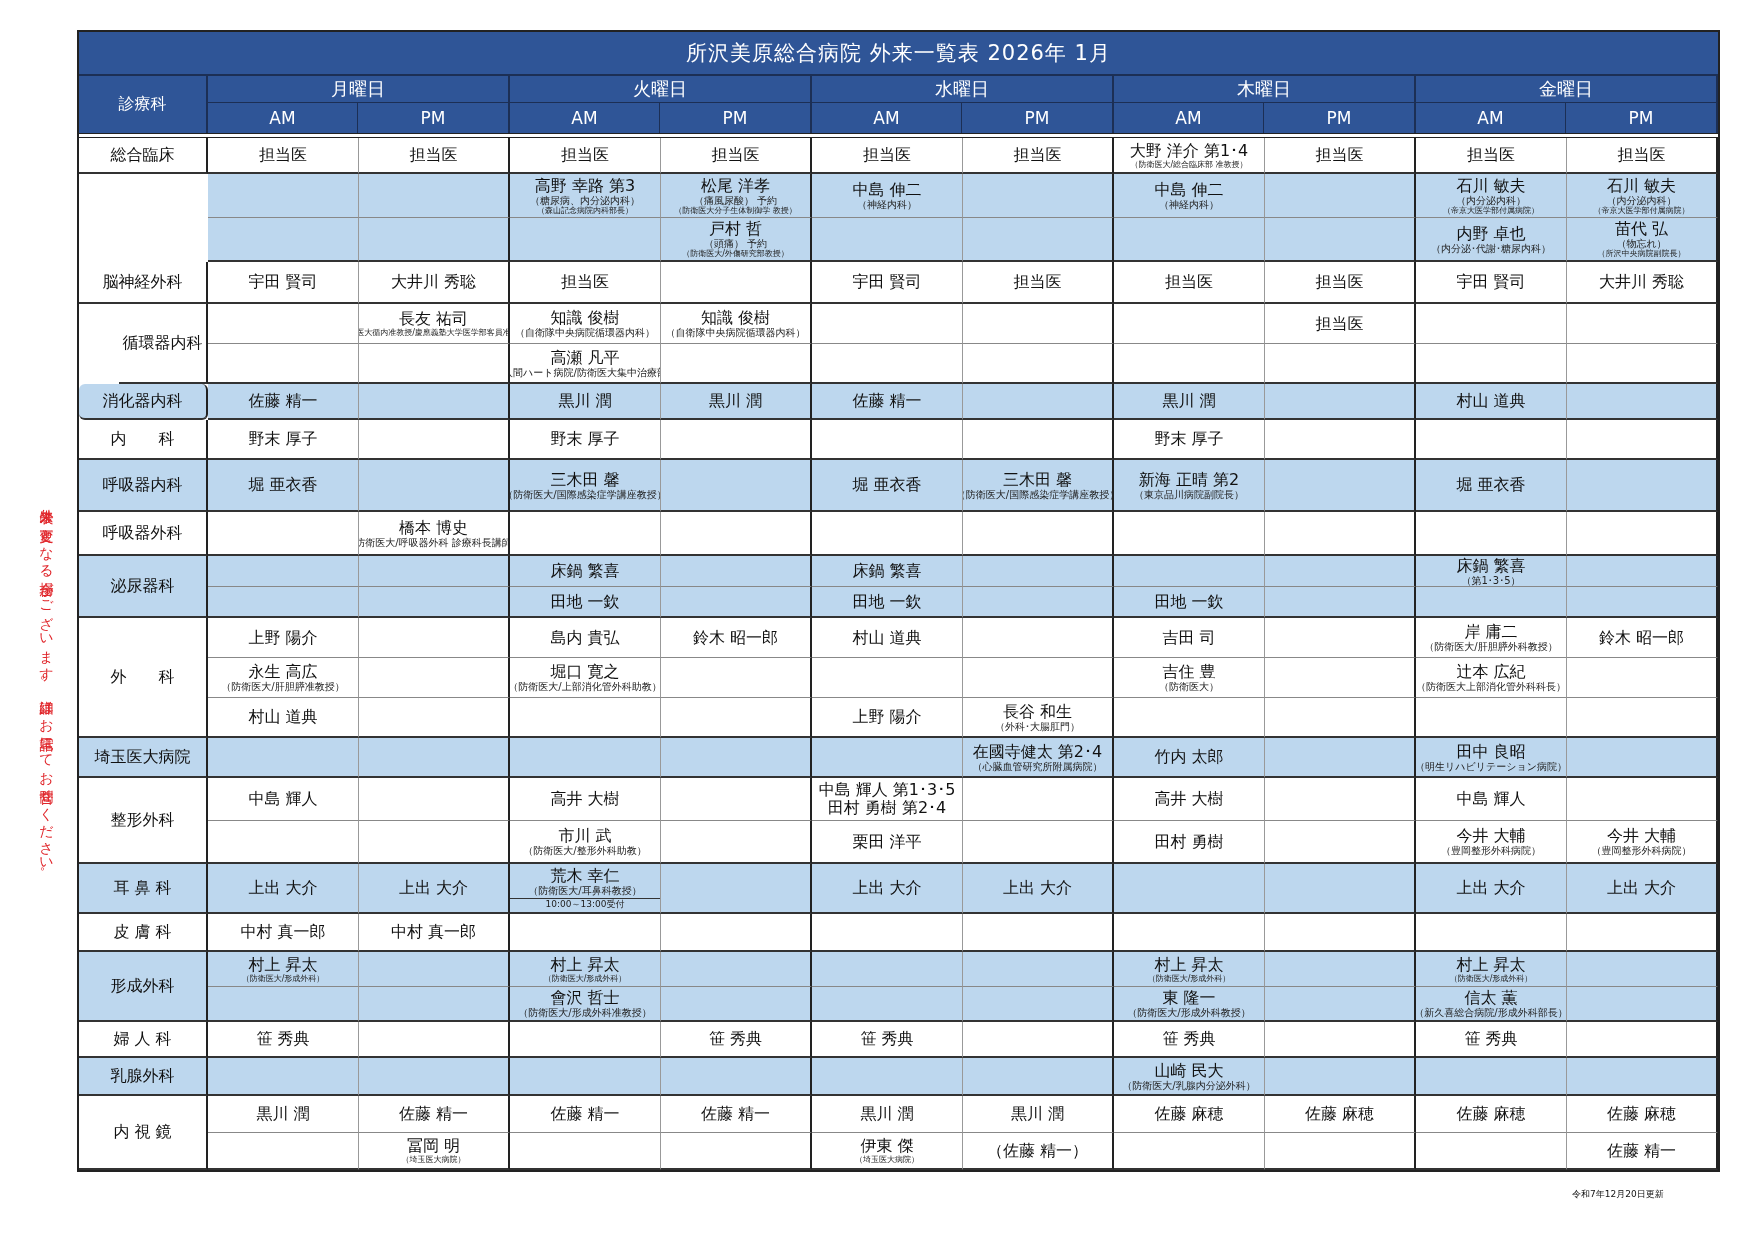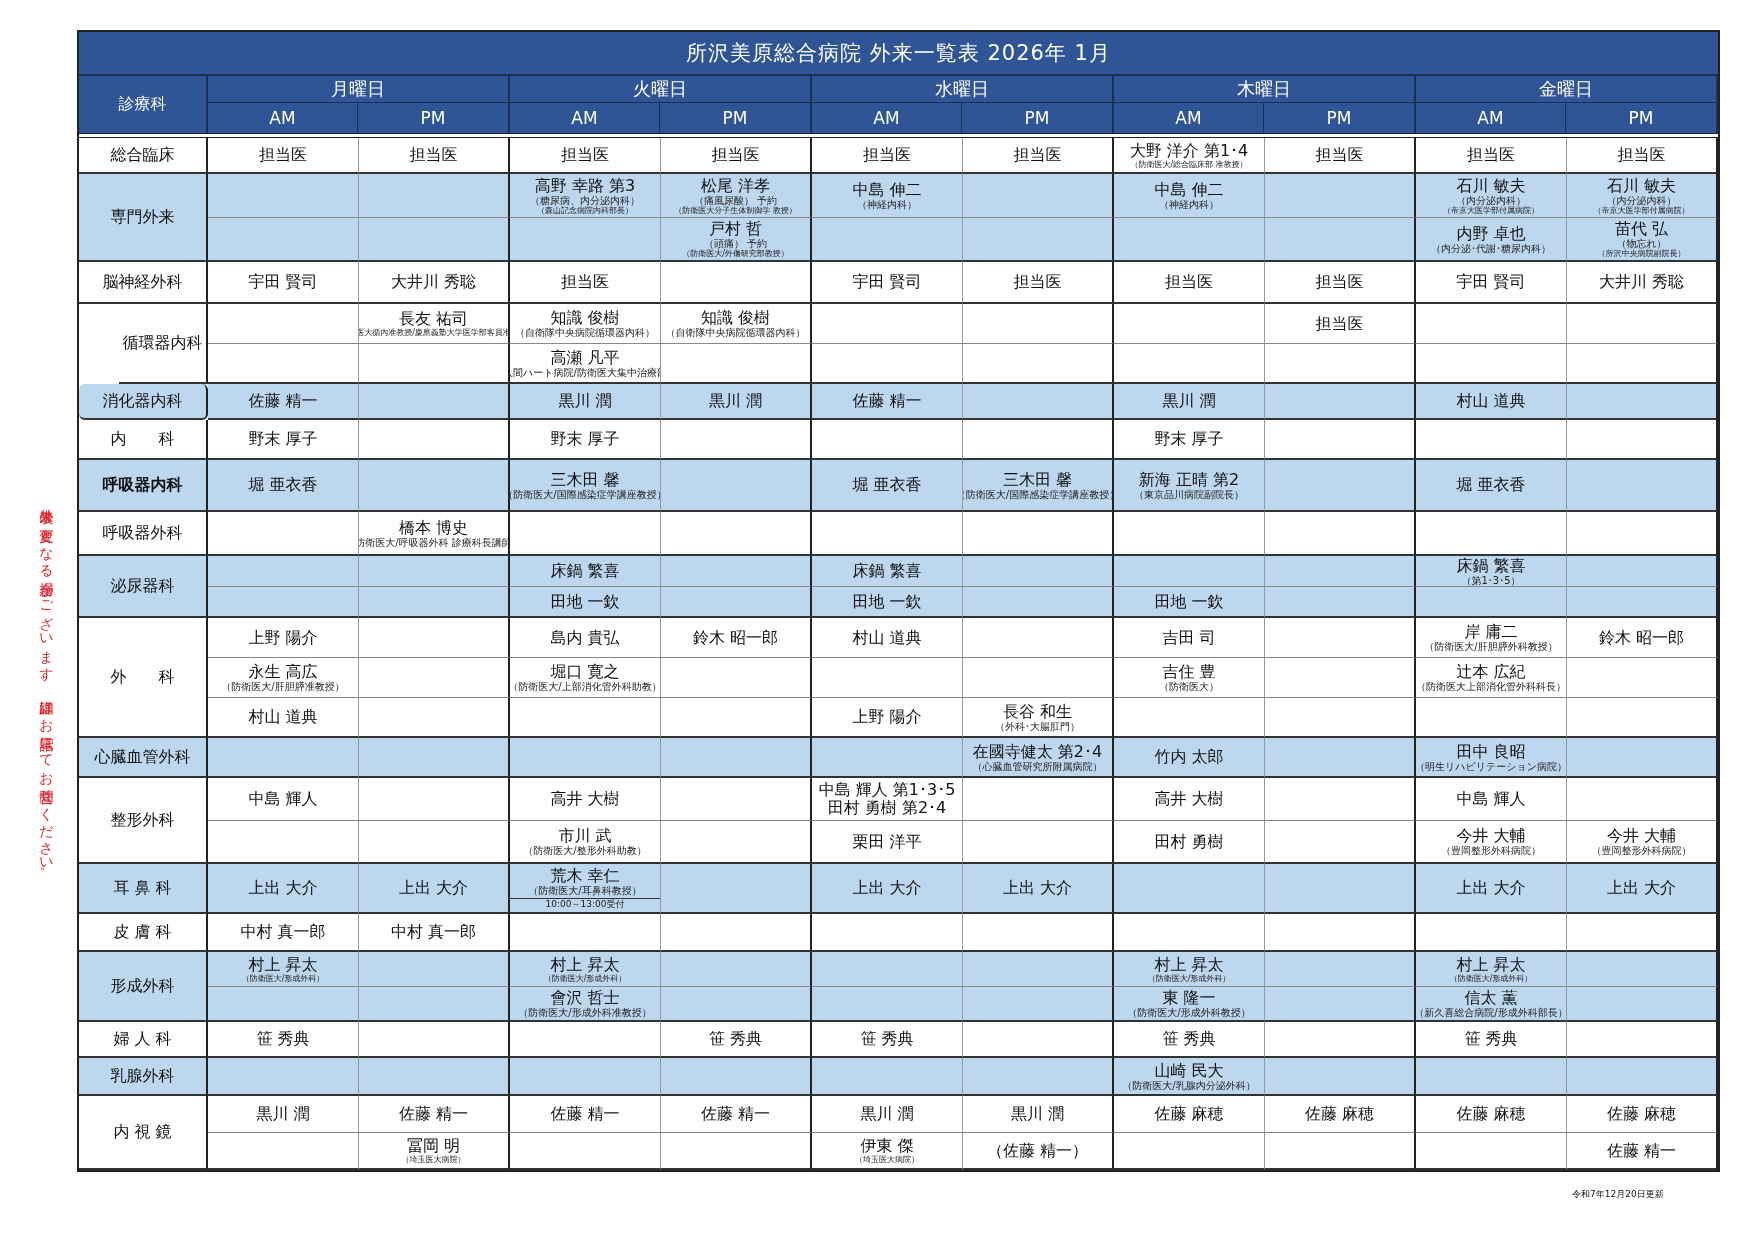--- a/index.html
+++ b/index.html
@@ -89,21 +89,20 @@
       </div>
       <div class="cell dayend last" style="grid-area: 1 / 9;">
         <div class="nm">担当医</div>
       </div>
       <div class="cell last" style="grid-area: 1 / 10;">
         <div class="nm">担当医</div>
       </div>
       <div class="cell dayend last" style="grid-area: 1 / 11;">
         <div class="nm">担当医</div>
       </div>
-      <div class="dept blue" style="grid-area: 2 / 1 / span 2;">専門外来</div>
       <div class="cell blue" style="grid-area: 2 / 2;"></div>
       <div class="cell blue dayend" style="grid-area: 2 / 3;"></div>
       <div class="cell blue" style="grid-area: 2 / 4;">
         <div class="nm">高野  幸路  第3</div>
         <div class="sub">（糖尿病、内分泌内科）</div>
         <div class="tiny">（森山記念病院内科部長）</div>
       </div>
       <div class="cell blue dayend" style="grid-area: 2 / 5;">
         <div class="nm">松尾  洋孝</div>
         <div class="sub">（痛風尿酸）  予約</div>
@@ -247,21 +246,21 @@
       </div>
       <div class="cell dayend last" style="grid-area: 8 / 5;"></div>
       <div class="cell last" style="grid-area: 8 / 6;"></div>
       <div class="cell dayend last" style="grid-area: 8 / 7;"></div>
       <div class="cell last" style="grid-area: 8 / 8;">
         <div class="nm">野末  厚子</div>
       </div>
       <div class="cell dayend last" style="grid-area: 8 / 9;"></div>
       <div class="cell last" style="grid-area: 8 / 10;"></div>
       <div class="cell dayend last" style="grid-area: 8 / 11;"></div>
-      <div class="dept blue" style="grid-area: 9 / 1 / span 1; font-weight: bold;">呼吸器内科</div>
+      <div class="dept blue" style="grid-area: 9 / 1 / span 1;">呼吸器内科</div>
       <div class="cell blue last" style="grid-area: 9 / 2;">
         <div class="nm">堀  亜衣香</div>
       </div>
       <div class="cell blue dayend last" style="grid-area: 9 / 3;"></div>
       <div class="cell blue last" style="grid-area: 9 / 4;">
         <div class="nm">三木田  馨</div>
         <div class="sub">（防衛医大/国際感染症学講座教授）</div>
       </div>
       <div class="cell blue dayend last" style="grid-area: 9 / 5;"></div>
       <div class="cell blue last" style="grid-area: 9 / 6;">
@@ -386,21 +385,21 @@
         <div class="nm">上野  陽介</div>
       </div>
       <div class="cell dayend last" style="grid-area: 15 / 7;">
         <div class="nm">長谷  和生</div>
         <div class="sub">（外科･大腸肛門）</div>
       </div>
       <div class="cell last" style="grid-area: 15 / 8;"></div>
       <div class="cell dayend last" style="grid-area: 15 / 9;"></div>
       <div class="cell last" style="grid-area: 15 / 10;"></div>
       <div class="cell dayend last" style="grid-area: 15 / 11;"></div>
-      <div class="dept blue" style="grid-area: 16 / 1 / span 1;">心臓血管外科</div>
+      <div class="dept blue" style="grid-area: 16 / 1 / span 1;">埼玉医大病院</div>
       <div class="cell blue last" style="grid-area: 16 / 2;"></div>
       <div class="cell blue dayend last" style="grid-area: 16 / 3;"></div>
       <div class="cell blue last" style="grid-area: 16 / 4;"></div>
       <div class="cell blue dayend last" style="grid-area: 16 / 5;"></div>
       <div class="cell blue last" style="grid-area: 16 / 6;"></div>
       <div class="cell blue dayend last" style="grid-area: 16 / 7;">
         <div class="nm">在國寺健太 第2･4</div>
         <div class="sub">（心臓血管研究所附属病院）</div>
       </div>
       <div class="cell blue last" style="grid-area: 16 / 8;">

